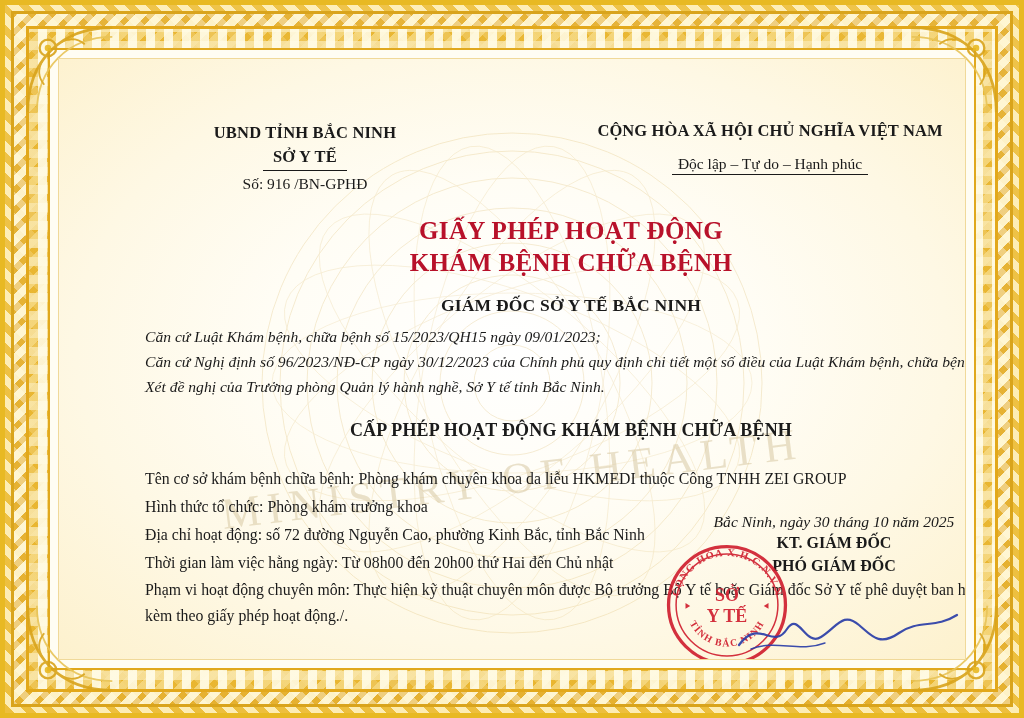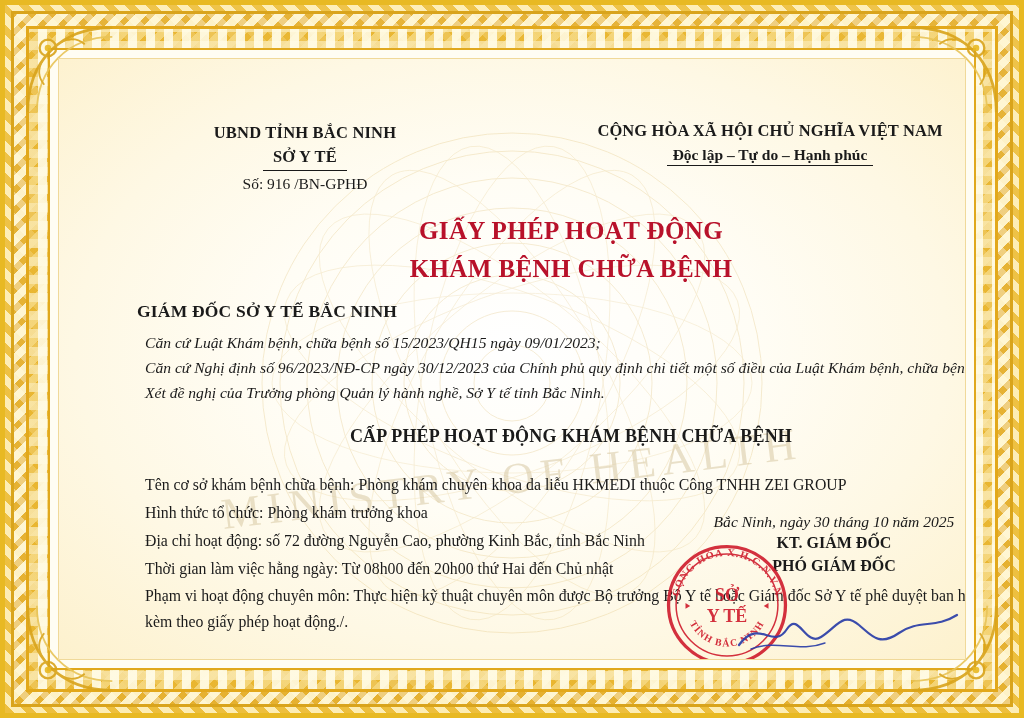--- a/index.html
+++ b/index.html
@@ -154,41 +154,40 @@
     font-size: 15.5px;
     margin-top: 4px;
   }
   .nation-line {
     font-size: 16.5px;
     font-weight: bold;
     letter-spacing: .1px;
   }
   .motto-line {
     font-size: 15.5px;
-    font-weight: bold;
-    margin-top: 5px;
+    font-weight: normal;
+    margin-top: 14px;
     display: inline-block;
     border-bottom: 1.3px solid #1a1a1a;
     padding: 0 6px 1px 6px;
   }
 
   .title-block {
     text-align: center;
     margin-top: 22px;
   }
   .title-main {
     color: #b8112a;
     font-weight: bold;
     font-size: 25px;
     line-height: 1.28;
     letter-spacing: .4px;
-    margin-top: 6px;
   }
   .subtitle {
-    text-align: left;
+    text-align: center;
     font-weight: bold;
     font-size: 17.5px;
     margin-top: 16px;
     letter-spacing: .2px;
   }
 
   .basis {
     margin-top: 8px;
     font-style: italic;
     font-size: 15.6px;

